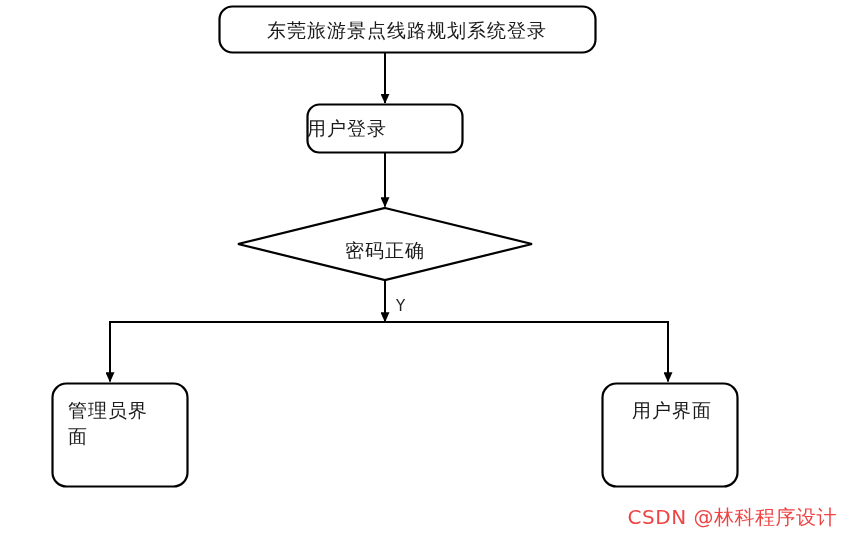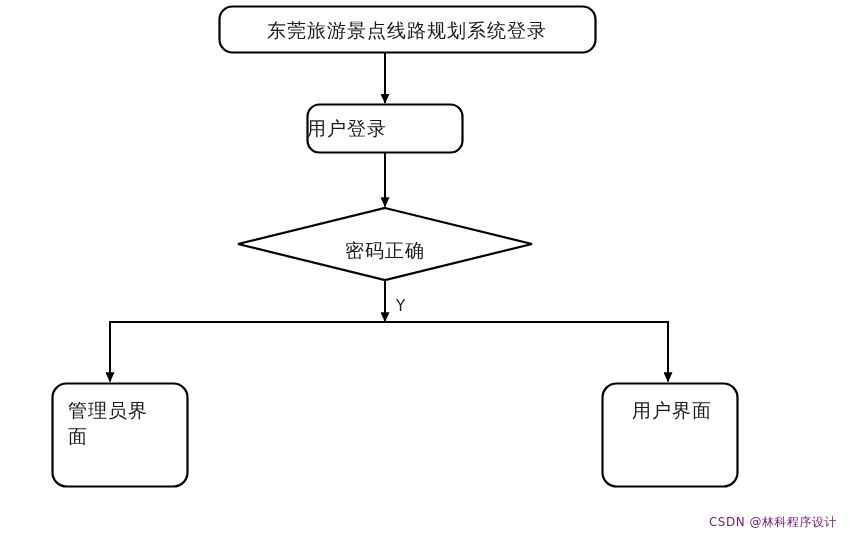--- a/index.html
+++ b/index.html
@@ -69,22 +69,22 @@
     font-family: "DejaVu Sans", "Liberation Sans", sans-serif;
     font-size: 15px;
     color: #222222;
     pointer-events: none;
   }
   #watermark {
     position: absolute;
     right: 14px;
     bottom: 10px;
     font-family: "DejaVu Sans", "Liberation Sans", sans-serif;
-    font-size: 12px;
-    color: #701a75;
+    font-size: 20px;
+    color: #ef4444;
     letter-spacing: 0.5px;
     pointer-events: none;
     user-select: none;
   }
 </style>
 </head>
 <body>
 
 <svg id="canvas" viewBox="0 0 851 541" xmlns="http://www.w3.org/2000/svg">
   <defs>

